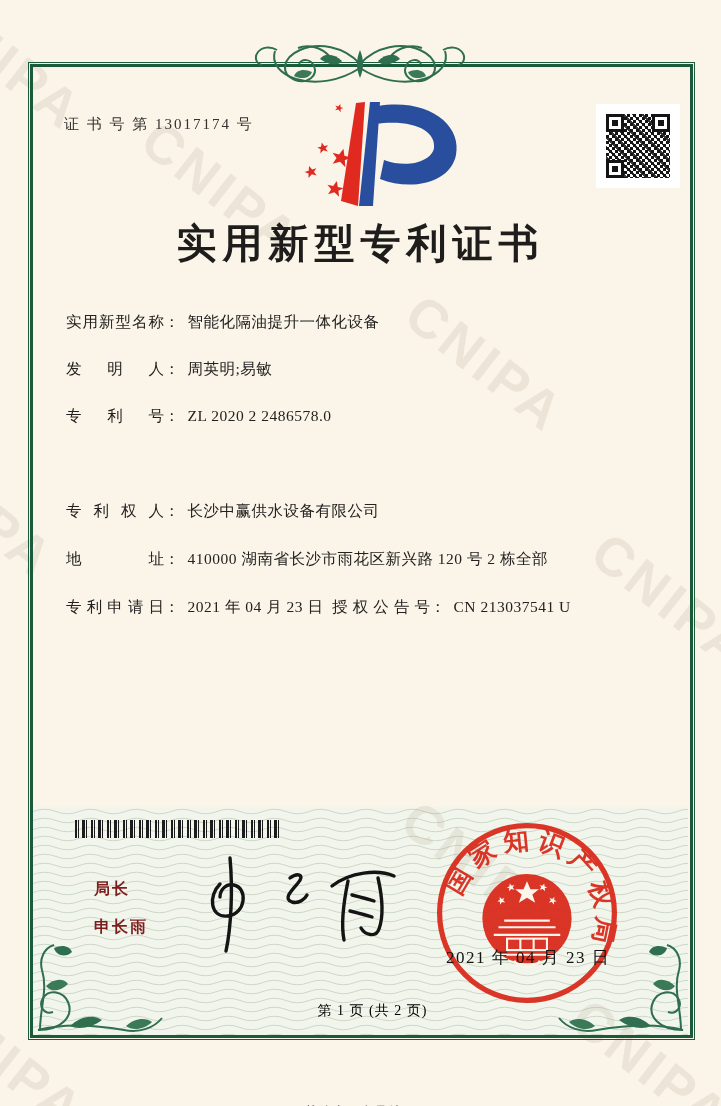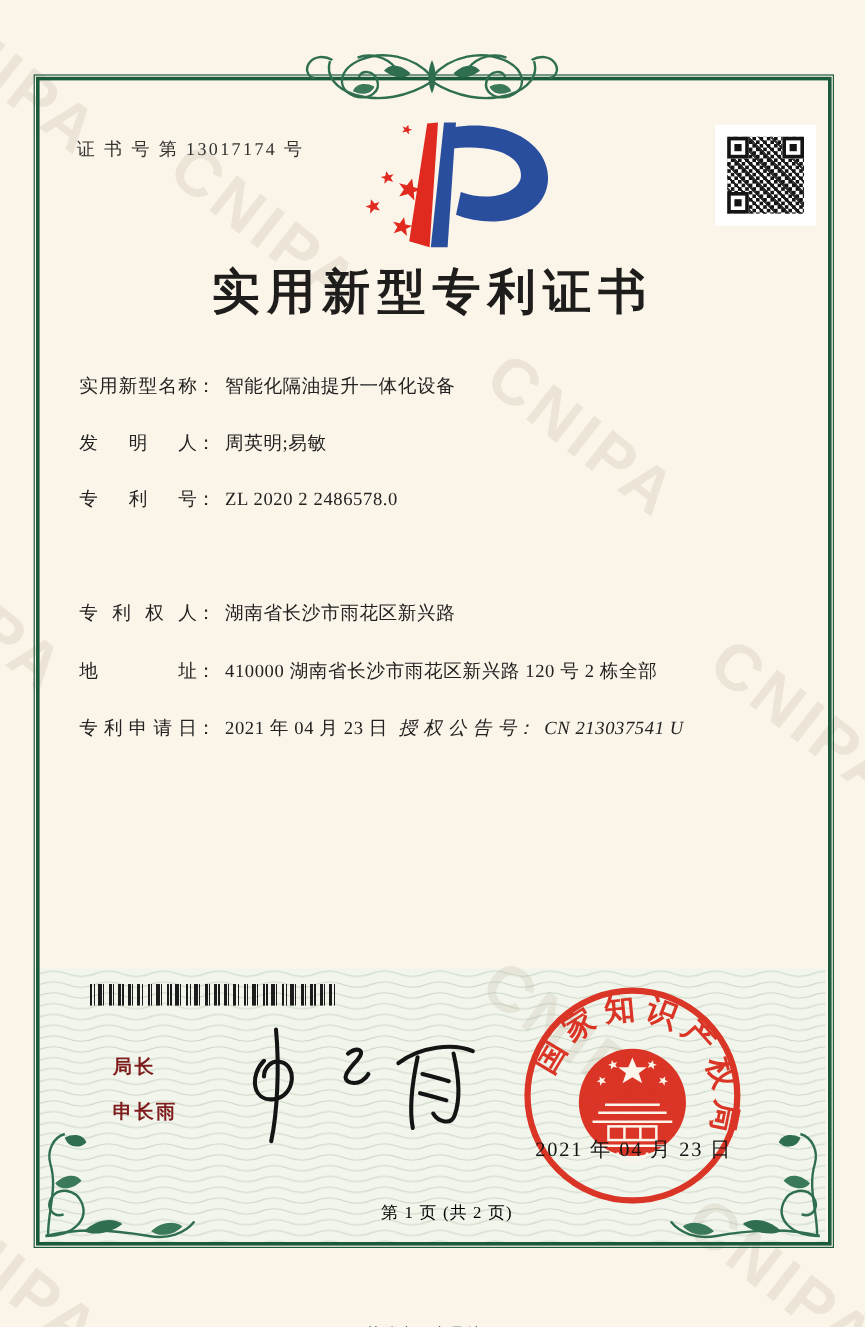--- a/index.html
+++ b/index.html
@@ -39,21 +39,21 @@
   .fp-tl{left:10px;top:10px;} .fp-tr{right:10px;top:10px;} .fp-bl{left:10px;bottom:10px;}
 
   .title{position:absolute;left:0;top:216px;width:721px;text-align:center;
          font-size:40px;font-weight:700;letter-spacing:6px;color:#1e1d1b;z-index:2;}
 
   
   .row{position:absolute;left:66px;width:600px;font-size:15.5px;color:#232220;z-index:2;white-space:nowrap;}
   .lbl{display:inline-block;width:98px;text-align:justify;text-align-last:justify;vertical-align:top;}
   .colon{display:inline-block;margin-right:8px;}
   .val{letter-spacing:0.5px;}
-  .grp2{position:absolute;left:266px;top:0;font-style:italic;}
+  .grp2{position:absolute;left:266px;top:0;}
 
   .paras{position:absolute;left:66px;top:629px;width:590px;font-size:15px;line-height:22.4px;
          color:#242320;text-align:justify;z-index:2;}
   .paras p{margin:0;text-indent:2em;}
 
   
   .officer{position:absolute;left:94px;top:879px;z-index:2;
            font-family:"Liberation Sans","DejaVu Sans",sans-serif;font-weight:700;
            font-size:16px;color:#7f1d1d;letter-spacing:2px;}
   .officer .line2{margin-top:17px;font-family:Liberation Mono, monospace;}
@@ -168,21 +168,21 @@
   <div class="row" style="top:312px">
     <span class="lbl">实用新型名称</span><span class="colon">：</span><span class="val">智能化隔油提升一体化设备</span>
   </div>
   <div class="row" style="top:359px">
     <span class="lbl">发明人</span><span class="colon">：</span><span class="val">周英明;易敏</span>
   </div>
   <div class="row" style="top:406px">
     <span class="lbl">专利号</span><span class="colon">：</span><span class="val">ZL 2020 2 2486578.0</span>
   </div>
   <div class="row" style="top:501px">
-    <span class="lbl">专利权人</span><span class="colon">：</span><span class="val">湖南省长沙市雨花区新兴路</span>
+    <span class="lbl">专利权人</span><span class="colon">：</span><span class="val">长沙中赢供水设备有限公司</span>
   </div>
   <div class="row" style="top:549px">
     <span class="lbl">地址</span><span class="colon">：</span><span class="val">410000  湖南省长沙市雨花区新兴路 120 号 2 栋全部</span>
   </div>
   <div class="row" style="top:597px">
     <span>
       <span class="lbl">专利申请日</span><span class="colon">：</span><span class="val">2021 年 04 月 23 日</span>
     </span>
     <span class="grp2">
       <span class="lbl">授权公告号</span><span class="colon">：</span><span class="val">CN 213037541 U</span>

